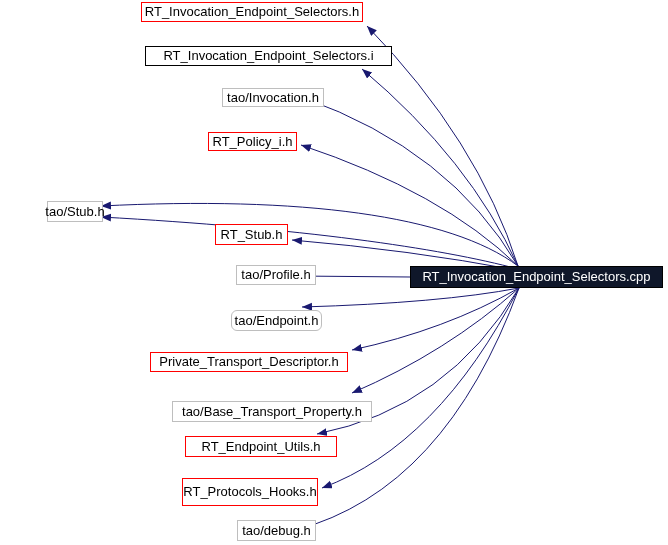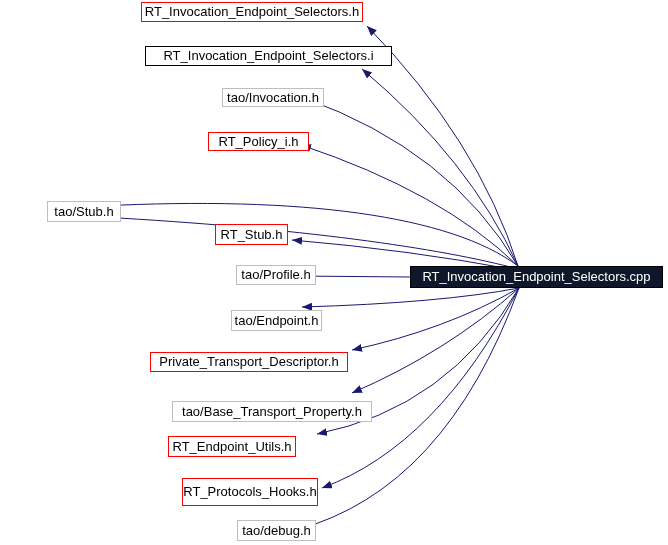--- a/index.html
+++ b/index.html
@@ -74,35 +74,35 @@
       <path d="M519,288 Q445,490 296,530" marker-end="url(#arrow)"></path>
     </g>
   </svg>
 
   <div class="node b-red" style="left:141px; top:2px;   width:222px; height:20px;">RT_Invocation_Endpoint_Selectors.h</div>
 
   <div class="node b-black" style="left:145px; top:46px;  width:247px; height:20px;">RT_Invocation_Endpoint_Selectors.i</div>
 
   <div class="node b-gray" style="left:198px; top:88px;  width:102px; height:19px;">tao/Invocation.h</div>
 
-  <div class="node b-red" style="left:208px; top:132px; width:101px;  height:19px;text-align:center;">RT_Policy_i.h</div>
+  <div class="node b-red" style="left:208px; top:132px; width:89px;  height:19px;text-align:center;">RT_Policy_i.h</div>
 
-  <div class="node b-gray" style="left:23px;  top:201px; width:74px;  height:21px;text-align:center;">tao/Stub.h</div>
+  <div class="node b-gray" style="left:23px;  top:201px; width:56px;  height:21px;text-align:center;">tao/Stub.h</div>
 
   <div class="node b-red" style="left:215px; top:224px; width:73px;  height:21px;">RT_Stub.h</div>
 
   <div class="node b-gray" style="left:212px; top:265px; width:80px;  height:20px;">tao/Profile.h</div>
 
-  <div class="node b-gray" style="left:207px; top:310px; width:91px;  height:21px;">tao/Endpoint.h</div>
+  <div class="node b-gray" style="left:207px; top:310px; width:91px;  height:21px;border-radius:6px;">tao/Endpoint.h</div>
 
   <div class="node b-red" style="left:150px; top:352px; width:198px; height:20px;">Private_Transport_Descriptor.h</div>
 
   <div class="node b-gray" style="left:148px; top:401px; width:200px; height:21px;">tao/Base_Transport_Property.h</div>
 
-  <div class="node b-red" style="left:168px; top:436px; width:128px; height:21px;">RT_Endpoint_Utils.h</div>
+  <div class="node b-red" style="left:185px; top:436px; width:152px; height:21px;">RT_Endpoint_Utils.h</div>
 
   <div class="node b-red" style="left:182px; top:478px; width:136px; height:28px;">RT_Protocols_Hooks.h</div>
 
   <div class="node b-gray" style="left:213px; top:520px; width:79px;  height:21px;">tao/debug.h</div>
 
   <div class="node main" style="left:410px; top:266px; width:253px; height:22px;">RT_Invocation_Endpoint_Selectors.cpp</div>
 
 </div>
 
 </body></html>

